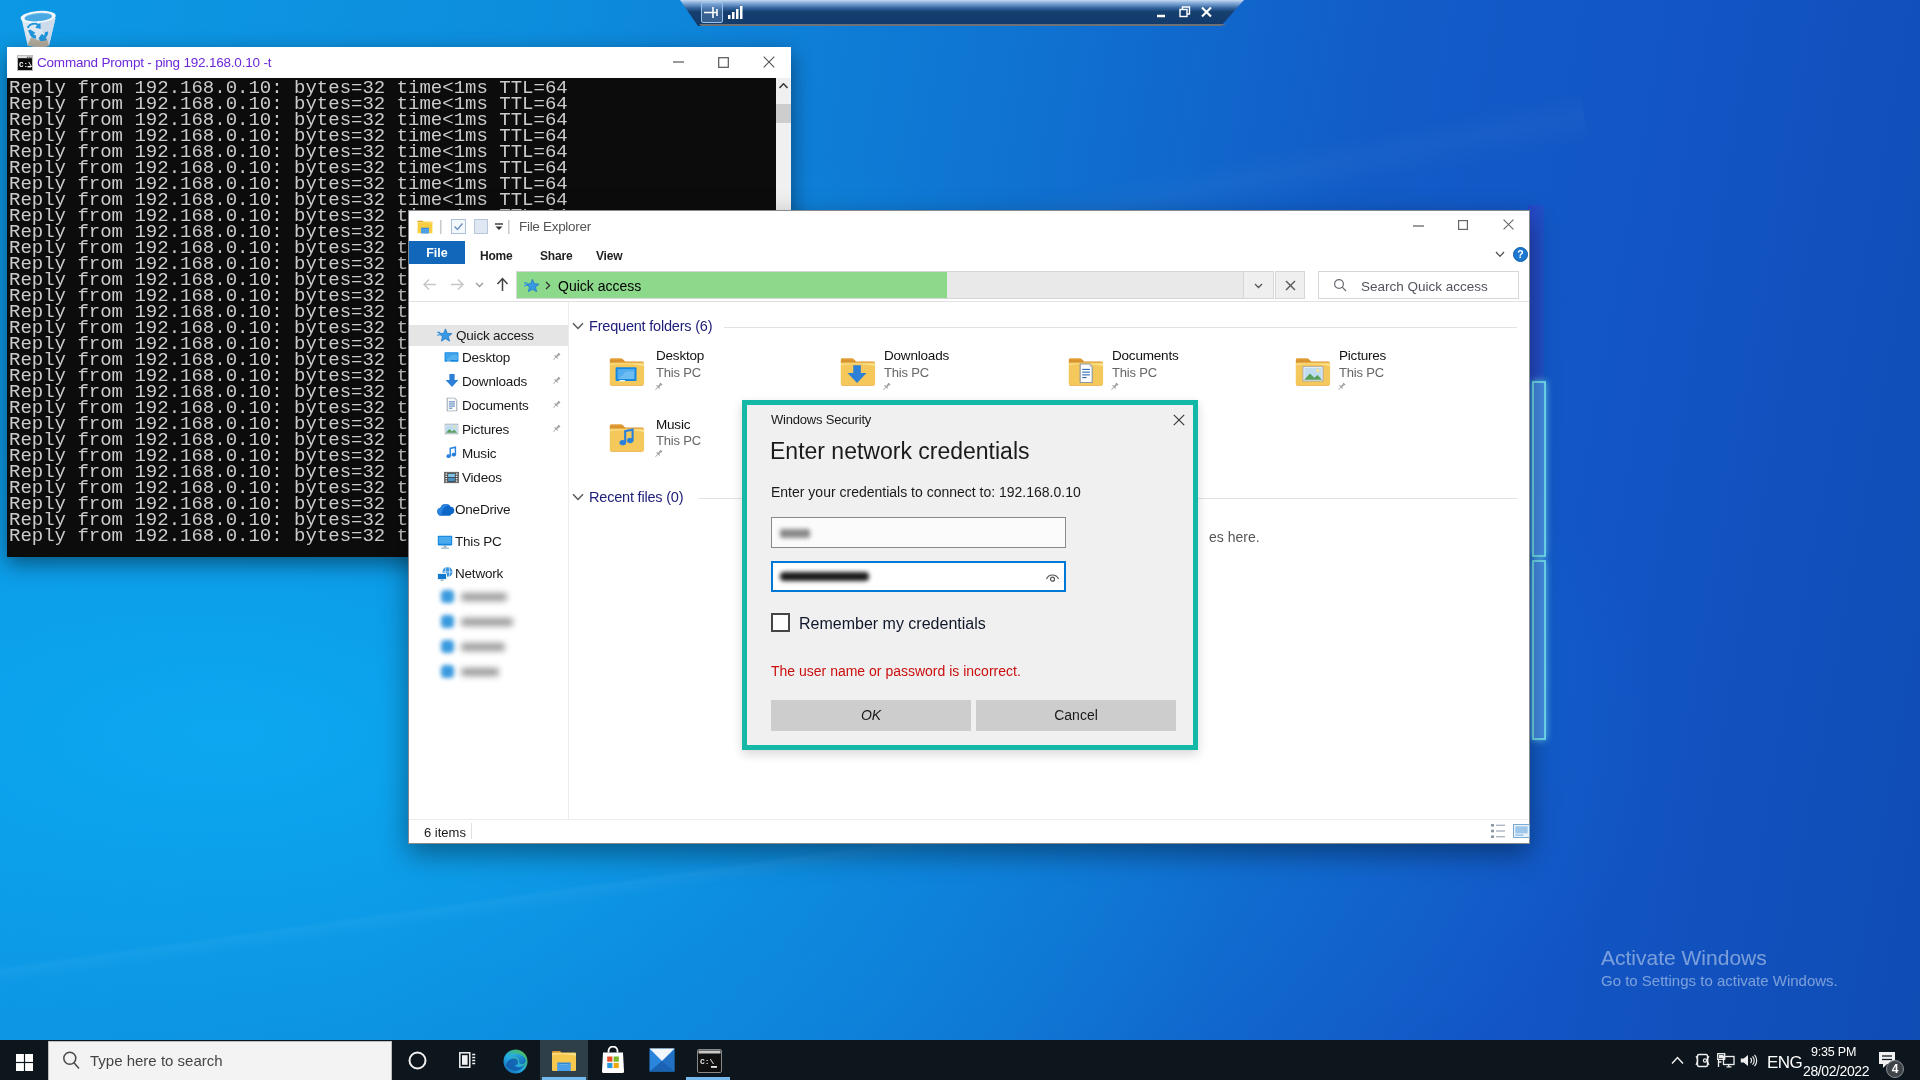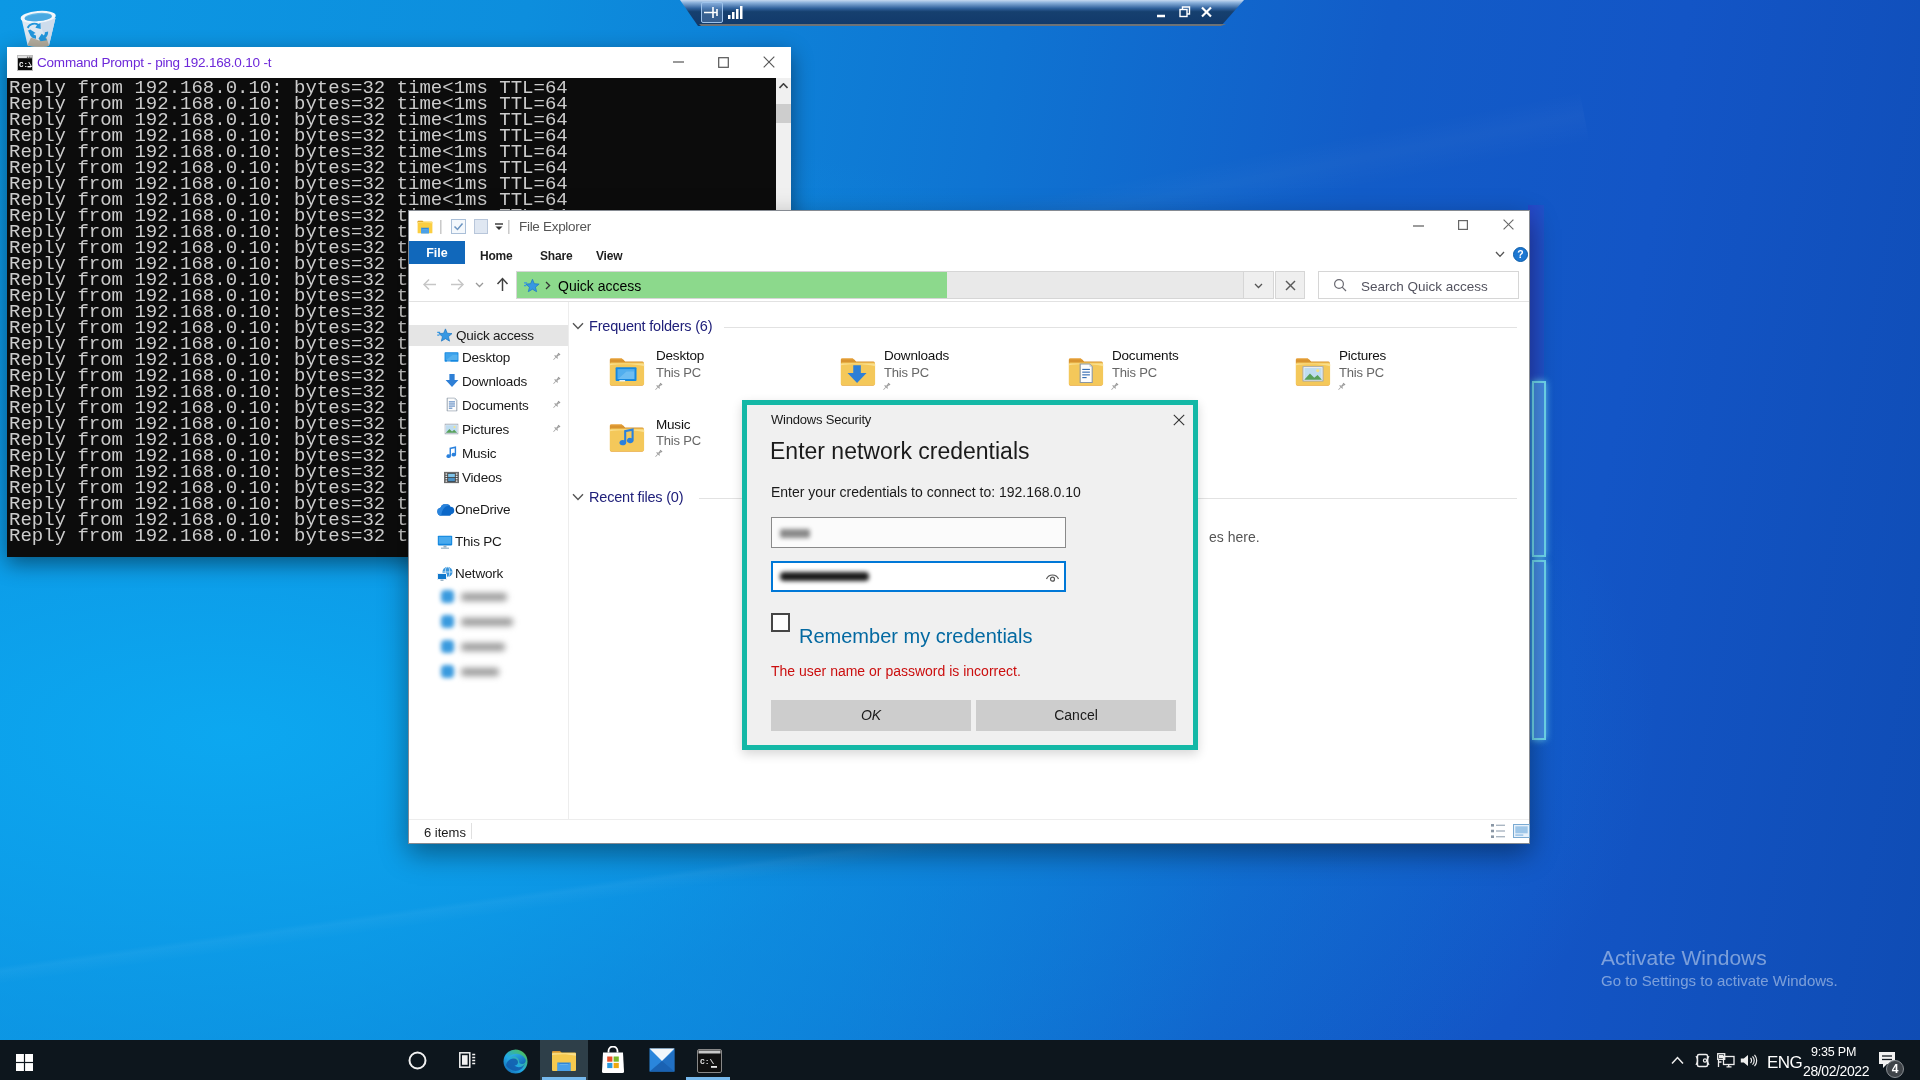--- a/index.html
+++ b/index.html
@@ -564,38 +564,45 @@
       <div class="abs blur2" style="left:8px;top:11px;width:30px;height:9px;border-radius:2px;background:#8a8a8a;"></div>
     </div>
     <div class="dlg-pass">
       <div class="abs blur2" style="left:7px;top:9px;width:89px;height:9px;border-radius:4px;background:#1a1a1a;"></div>
       <svg class="abs" style="left:272px;top:8px;" width="15" height="13" viewBox="0 0 15 13">
         <path d="M1.5,8 a6.5,6.5 0 0 1 12,0" fill="none" stroke="#555" stroke-width="1.2"></path>
         <circle cx="7.5" cy="8.2" r="2" fill="none" stroke="#555" stroke-width="1.2"></circle>
       </svg>
     </div>
     <div class="dlg-check"></div>
-    <div class="etxt" style="left:52px;top:210px;font-size:20px;color:#0369a1;margin-top:10px;">Remember my credentials</div>
+    <div class="etxt" style="left:52px;top:210px;font-size:16px;color:#0f172a;">Remember my credentials</div>
     <div class="etxt" style="left:24px;top:258px;font-size:14px;color:#cb0e0e;">The user name or password is incorrect.</div>
     <div class="dlg-btn" style="left:24px;font-style:italic;">OK</div>
     <div class="dlg-btn" style="left:229px;">Cancel</div>
   </div>
 
   <div class="watermark1">Activate Windows</div>
   <div class="watermark2">Go to Settings to activate Windows.</div>
 
   <div class="taskbar">
     <svg class="abs" style="left:16px;top:14px;" width="17" height="17" viewBox="0 0 17 17">
       <g fill="#fff">
         <rect x="0" y="0" width="7.9" height="7.9"></rect>
         <rect x="9.1" y="0" width="7.9" height="7.9"></rect>
         <rect x="0" y="9.1" width="7.9" height="7.9"></rect>
         <rect x="9.1" y="9.1" width="7.9" height="7.9"></rect>
       </g>
     </svg>
+    <div class="tb-search">
+      <svg class="abs" style="left:13px;top:9px;" width="18" height="19" viewBox="0 0 18 19">
+        <circle cx="7.8" cy="7.2" r="6" fill="none" stroke="#4a4a4a" stroke-width="1.5"></circle>
+        <line x1="12" y1="11.8" x2="17" y2="17.5" stroke="#4a4a4a" stroke-width="1.5"></line>
+      </svg>
+      <span class="abs" style="left:41px;top:10px;font-size:15px;color:#454545;">Type here to search</span>
+    </div>
     <svg class="abs" style="left:408px;top:11px;" width="19" height="19" viewBox="0 0 19 19">
       <circle cx="9.5" cy="9.5" r="8" fill="none" stroke="#f2f2f2" stroke-width="2"></circle>
     </svg>
     <svg class="abs" style="left:459px;top:12px;" width="17" height="16" viewBox="0 0 17 16">
       <g fill="none" stroke="#f2f2f2" stroke-width="1.5">
         <rect x="0.8" y="0.8" width="10" height="14.4"></rect>
         <path d="M13.2,2.5 h3 M13.2,5.5 h3 M13.2,8.5 h3 M13.2,11.5 h3" stroke-width="1.6"></path>
       </g>
       <rect x="3" y="3.2" width="5.6" height="9.6" fill="#f2f2f2"></rect>
     </svg>

